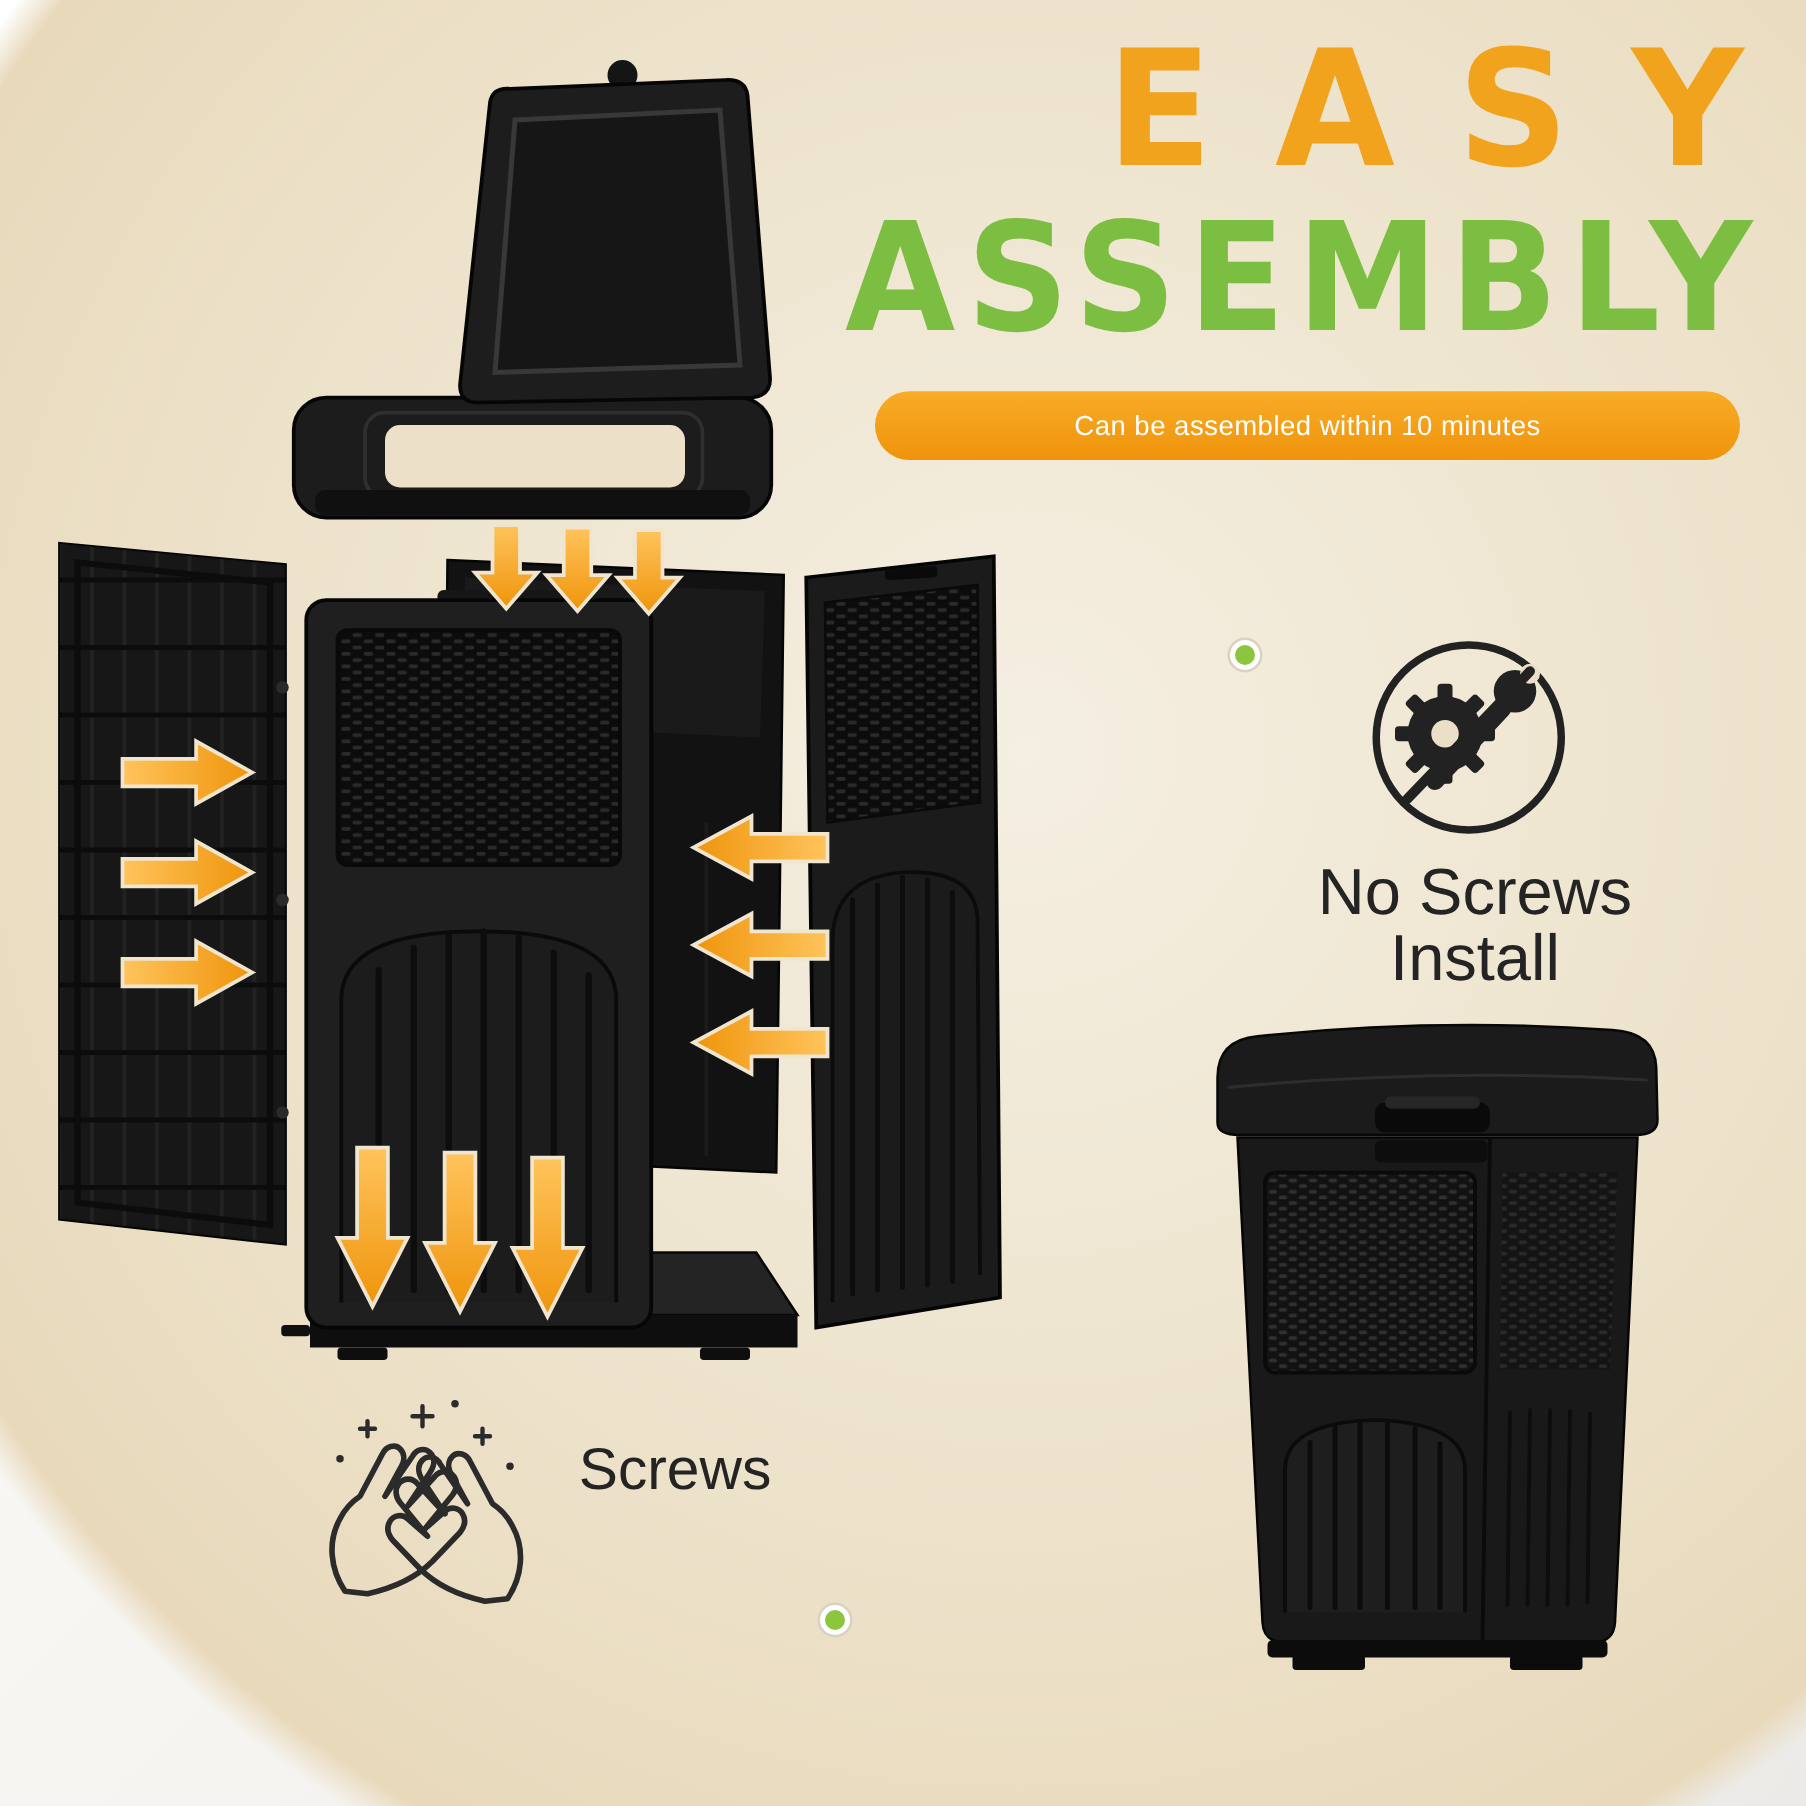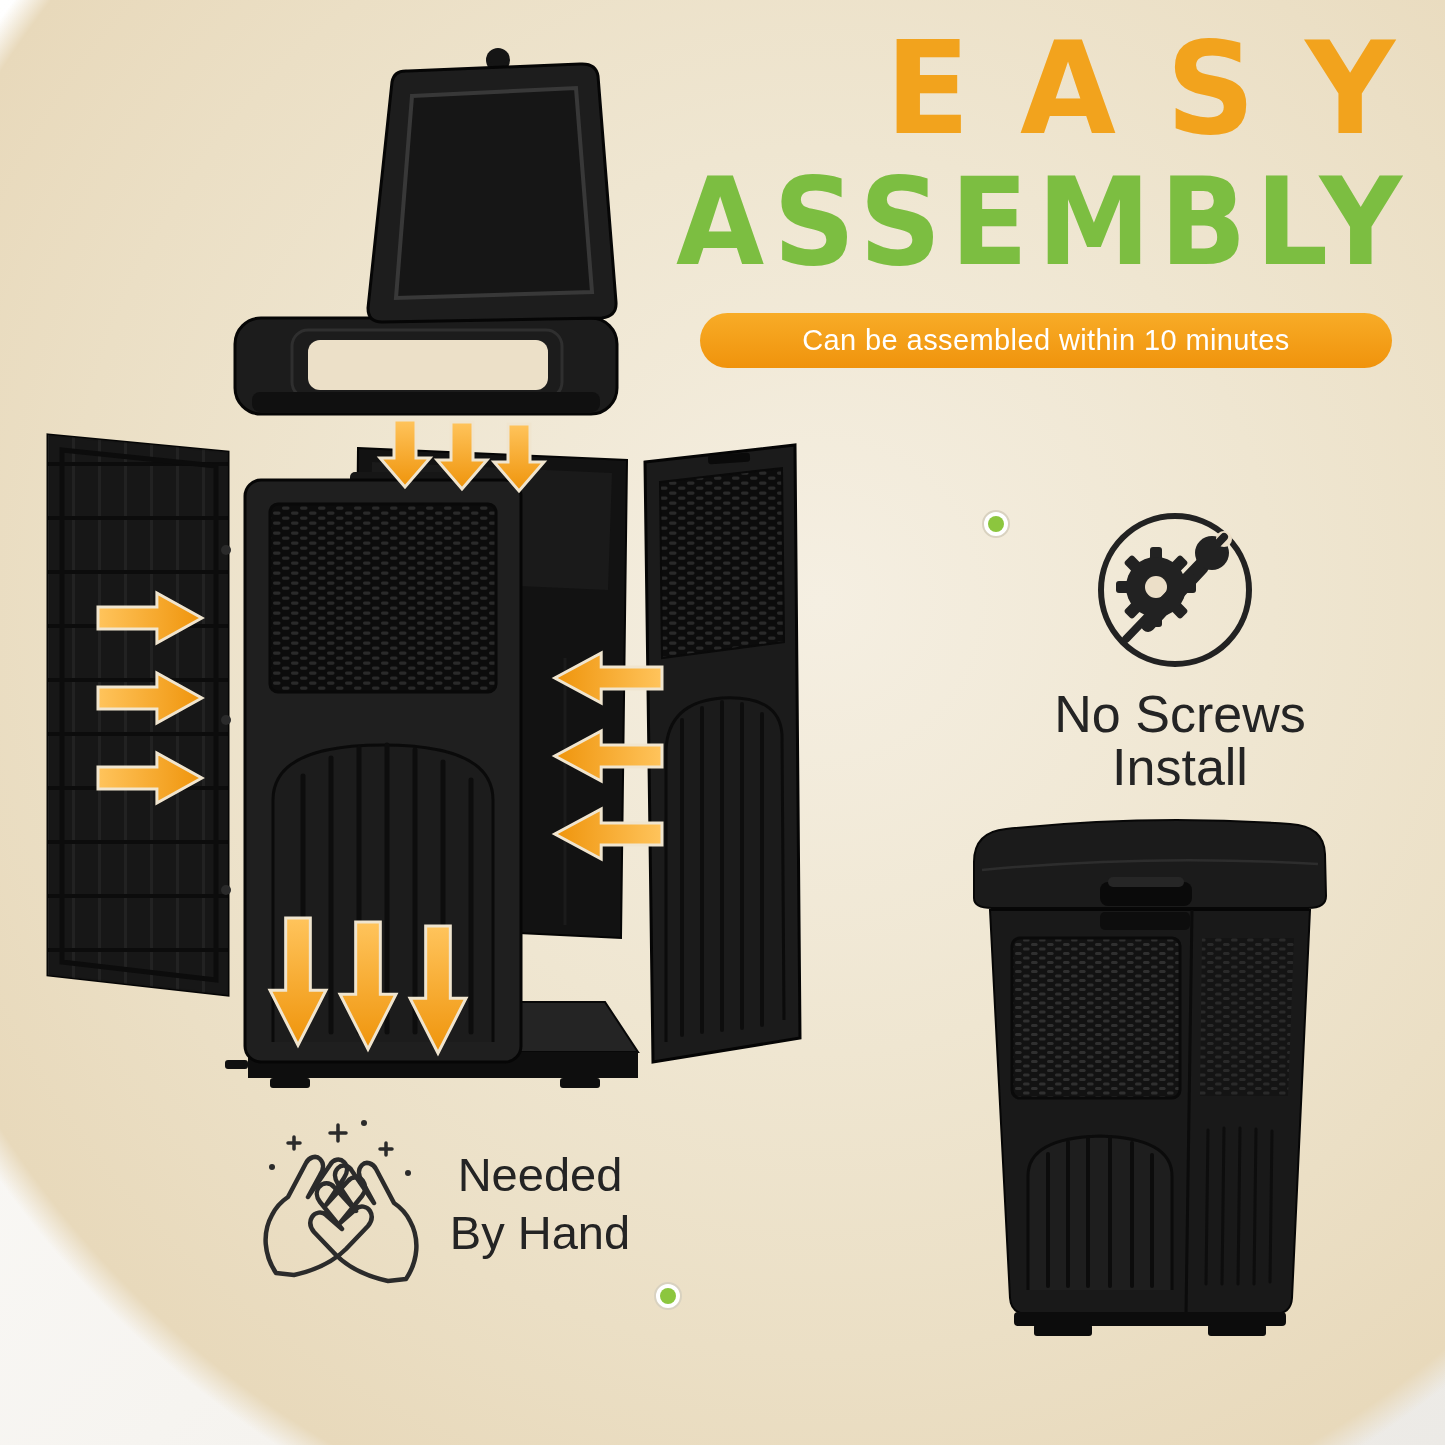--- a/index.html
+++ b/index.html
@@ -21,21 +21,21 @@
   }
   .headline-line2{
     font-family:"DejaVu Sans","Liberation Sans",sans-serif;
     font-weight:900;font-size:114px;line-height:1;color:#7CBE41;
     letter-spacing:9px;margin-right:-6px;margin-top:16px;transform:scaleY(1.06);
   }
   .banner{
     position:absolute;left:700px;top:313px;width:692px;height:55px;
     border-radius:28px;background:linear-gradient(180deg,#F8AC27,#F0930C);
     display:flex;align-items:center;justify-content:center;
-    color:#ffffff;font-size:29px;font-weight:500;letter-spacing:0.4px;
+    color:#ffffff;font-size:22px;font-weight:500;letter-spacing:0.4px;
   }
   .feature-text{
     position:absolute;color:#242424;text-align:center;font-weight:500;
   }
   .feature-no-screws{left:1015px;top:688px;width:330px;font-size:52px;line-height:53px;}
   .feature-install{left:410px;top:1146px;width:260px;font-size:47px;line-height:58px;}
   .abs{position:absolute;}
   svg{display:block;}
 </style>
 </head>
@@ -251,21 +251,20 @@
         <path d="M 148 38 v 12 M 142 44 h 12"></path>
       </g>
     </g>
     <g fill="#2b2b2b">
       <circle cx="34" cy="62" r="3"></circle>
       <circle cx="170" cy="68" r="3"></circle>
       <circle cx="126" cy="18" r="3"></circle>
     </g>
   </svg>
   <div class="feature-text feature-install">
-    <div>Needed</div>
-    <div>By Hand</div>
+    <div>Screws</div>
   </div>
   <svg class="abs" style="left:652px;top:1280px;" width="32" height="32" viewBox="0 0 32 32">
     <circle cx="16" cy="16" r="13" fill="#ffffff" stroke="#d9d2c0" stroke-width="2"></circle>
     <circle cx="16" cy="16" r="8" fill="#8CC63E"></circle>
   </svg>
 
 </div>
 
 </body></html>

